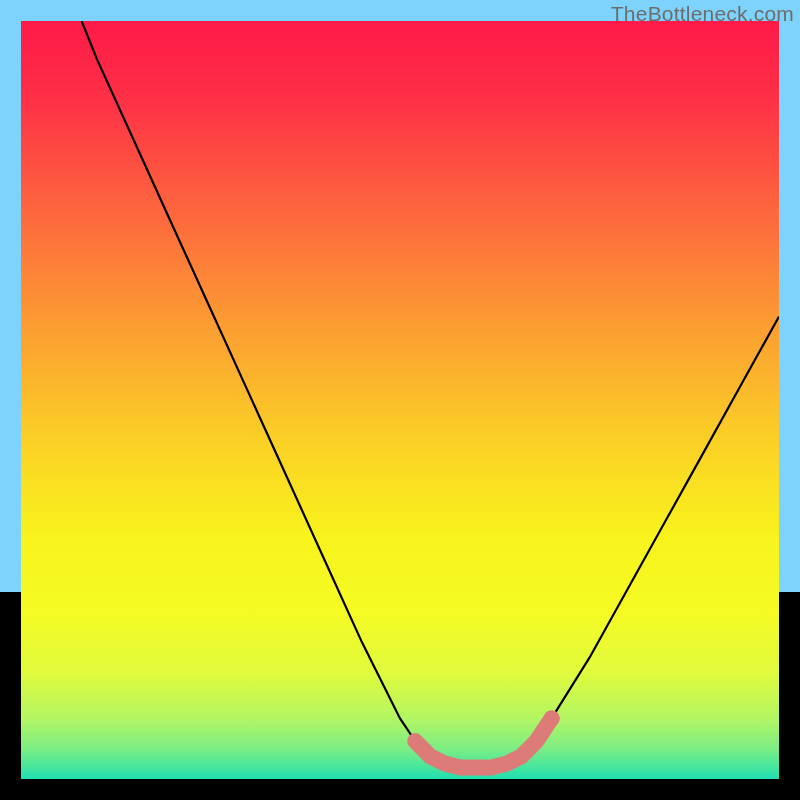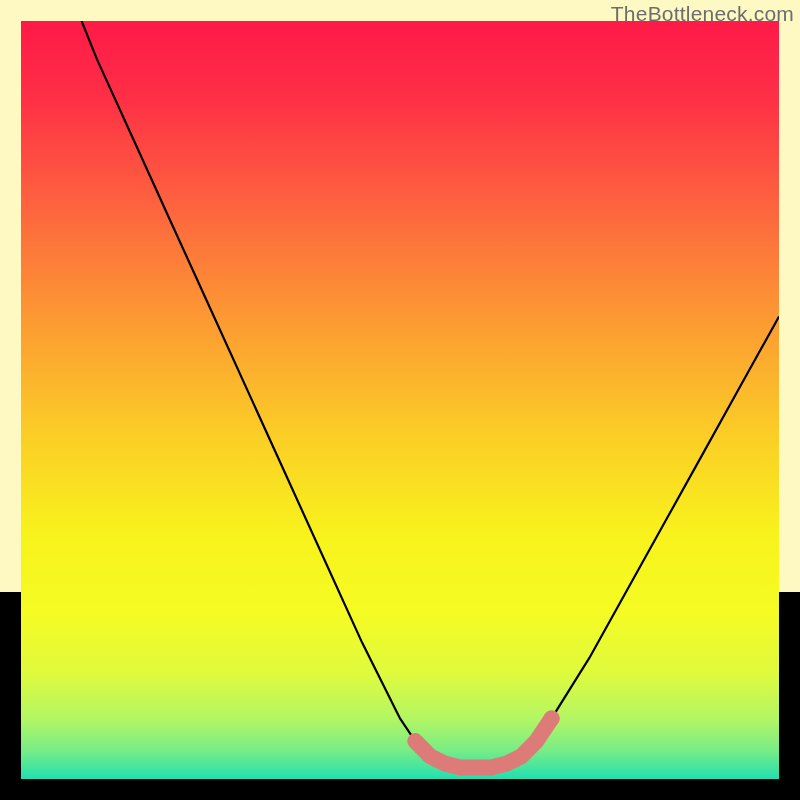--- a/index.html
+++ b/index.html
@@ -8,21 +8,21 @@
     width: 800px;
     height: 800px;
     background: #000;
     overflow: hidden;
     font-family: Arial, Helvetica, sans-serif;
   }
   .frame {
     position: relative;
     width: 800px;
     height: 592px;
-    background: #fef9c3;
+    background: #7dd3fc;
   }
   .plot {
     position: absolute;
     left: 21px;
     top: 21px;
     width: 758px;
     height: 758px;
     overflow: hidden;
   }
   .watermark {

